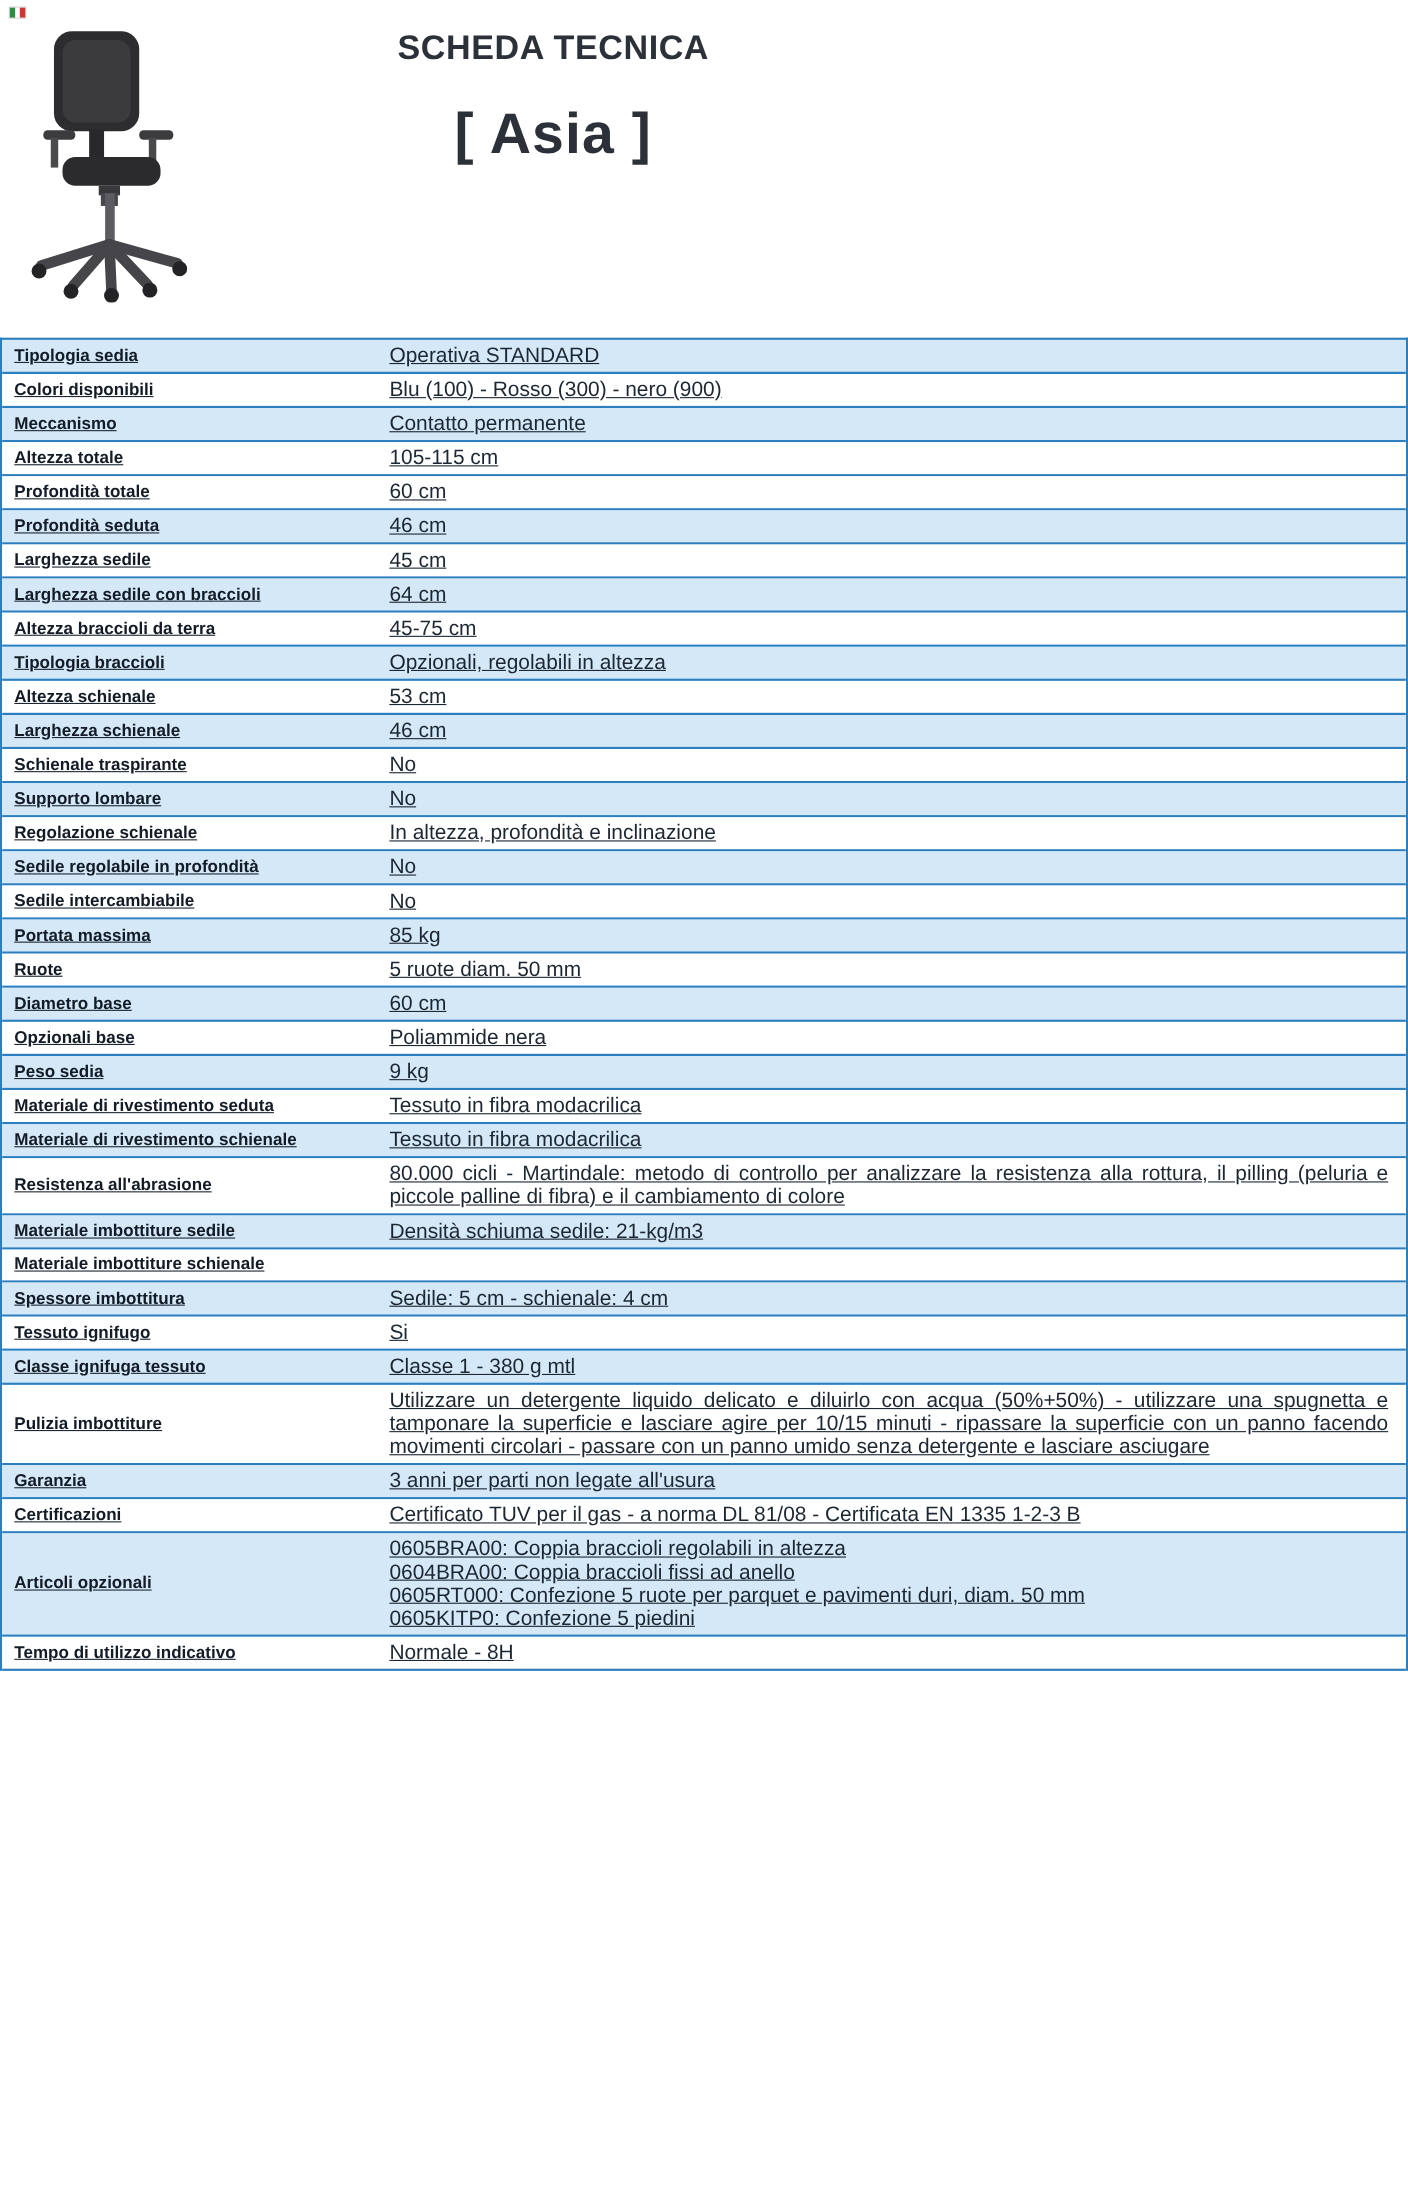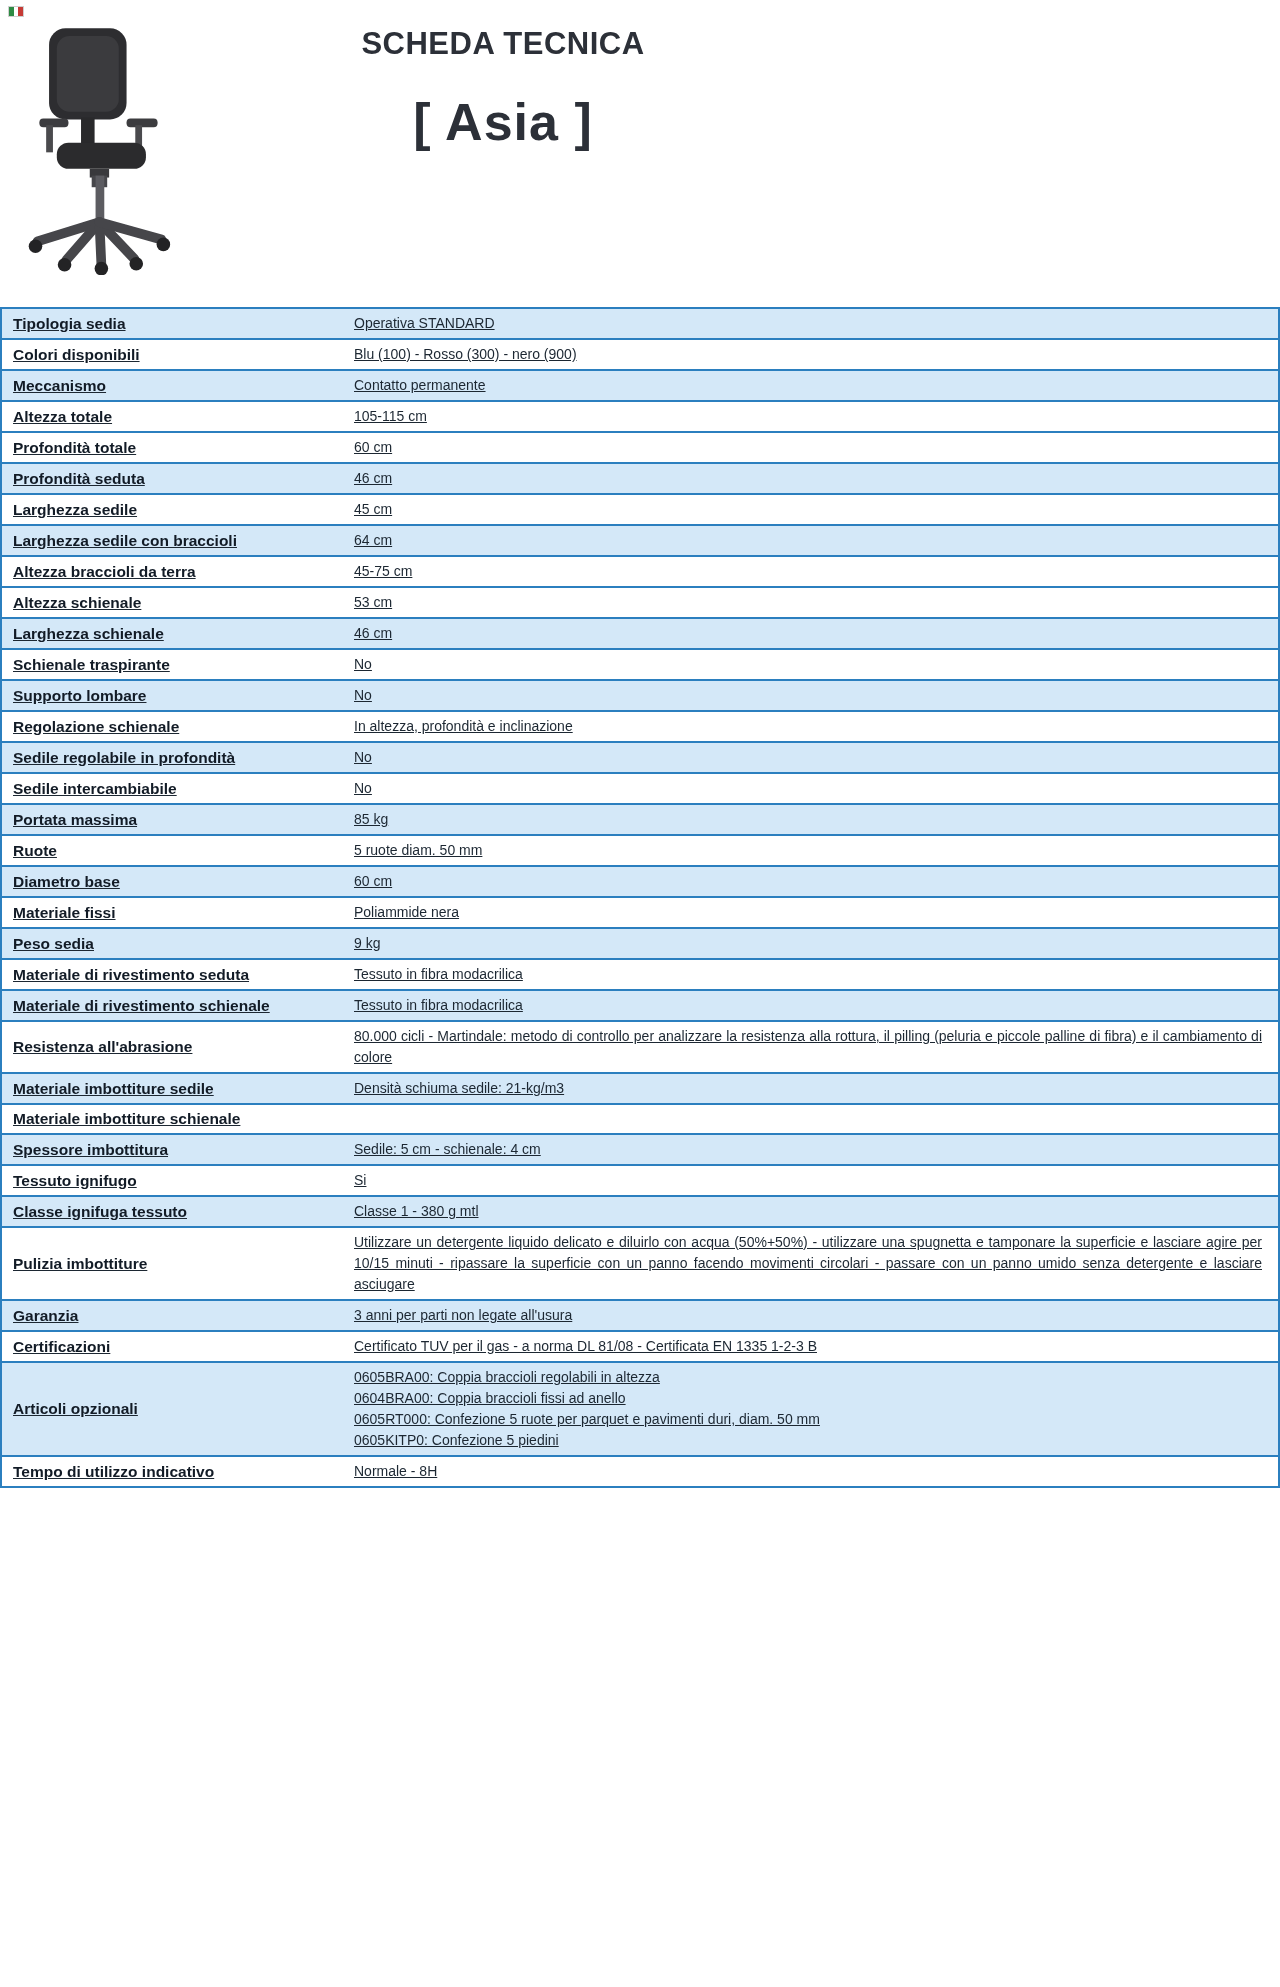--- a/index.html
+++ b/index.html
@@ -45,21 +45,21 @@
   .spec-row.alt { background:var(--row_alt,#d4e8f8); }
   .cell-label {
     font-weight:700;
     color:var(--label_text,#121b26);
     font-size:15.5px;
     padding:4px 6px 4px 11px;
     line-height:20px;
   }
   .cell-value {
     color:var(--value_text,#1c2732);
-    font-size:14px;
+    font-size:19px;
     padding:4px 16px 4px 10px;
     line-height:21px;
     white-space:pre-line;
     text-align:justify;
   }
 </style>
 </head>
 <body>
 
 <div class="page">
@@ -145,20 +145,24 @@
     <div class="cell-value">45 cm</div>
   </div>
       <div class="spec-row alt">
     <div class="cell-label">Larghezza sedile con braccioli</div>
     <div class="cell-value">64 cm</div>
   </div>
       <div class="spec-row">
     <div class="cell-label">Altezza braccioli da terra</div>
     <div class="cell-value">45-75 cm</div>
   </div>
+      <div class="spec-row alt">
+    <div class="cell-label">Tipologia braccioli</div>
+    <div class="cell-value">Opzionali, regolabili in altezza</div>
+  </div>
       <div class="spec-row">
     <div class="cell-label">Altezza schienale</div>
     <div class="cell-value">53 cm</div>
   </div>
       <div class="spec-row alt">
     <div class="cell-label">Larghezza schienale</div>
     <div class="cell-value">46 cm</div>
   </div>
       <div class="spec-row">
     <div class="cell-label">Schienale traspirante</div>
@@ -186,21 +190,21 @@
   </div>
       <div class="spec-row">
     <div class="cell-label">Ruote</div>
     <div class="cell-value">5 ruote diam. 50 mm</div>
   </div>
       <div class="spec-row alt">
     <div class="cell-label">Diametro base</div>
     <div class="cell-value">60 cm</div>
   </div>
       <div class="spec-row">
-    <div class="cell-label">Materiale fissi</div>
+    <div class="cell-label">Opzionali base</div>
     <div class="cell-value">Poliammide nera</div>
   </div>
       <div class="spec-row alt">
     <div class="cell-label">Peso sedia</div>
     <div class="cell-value">9 kg</div>
   </div>
       <div class="spec-row">
     <div class="cell-label">Materiale di rivestimento seduta</div>
     <div class="cell-value">Tessuto in fibra modacrilica</div>
   </div>

